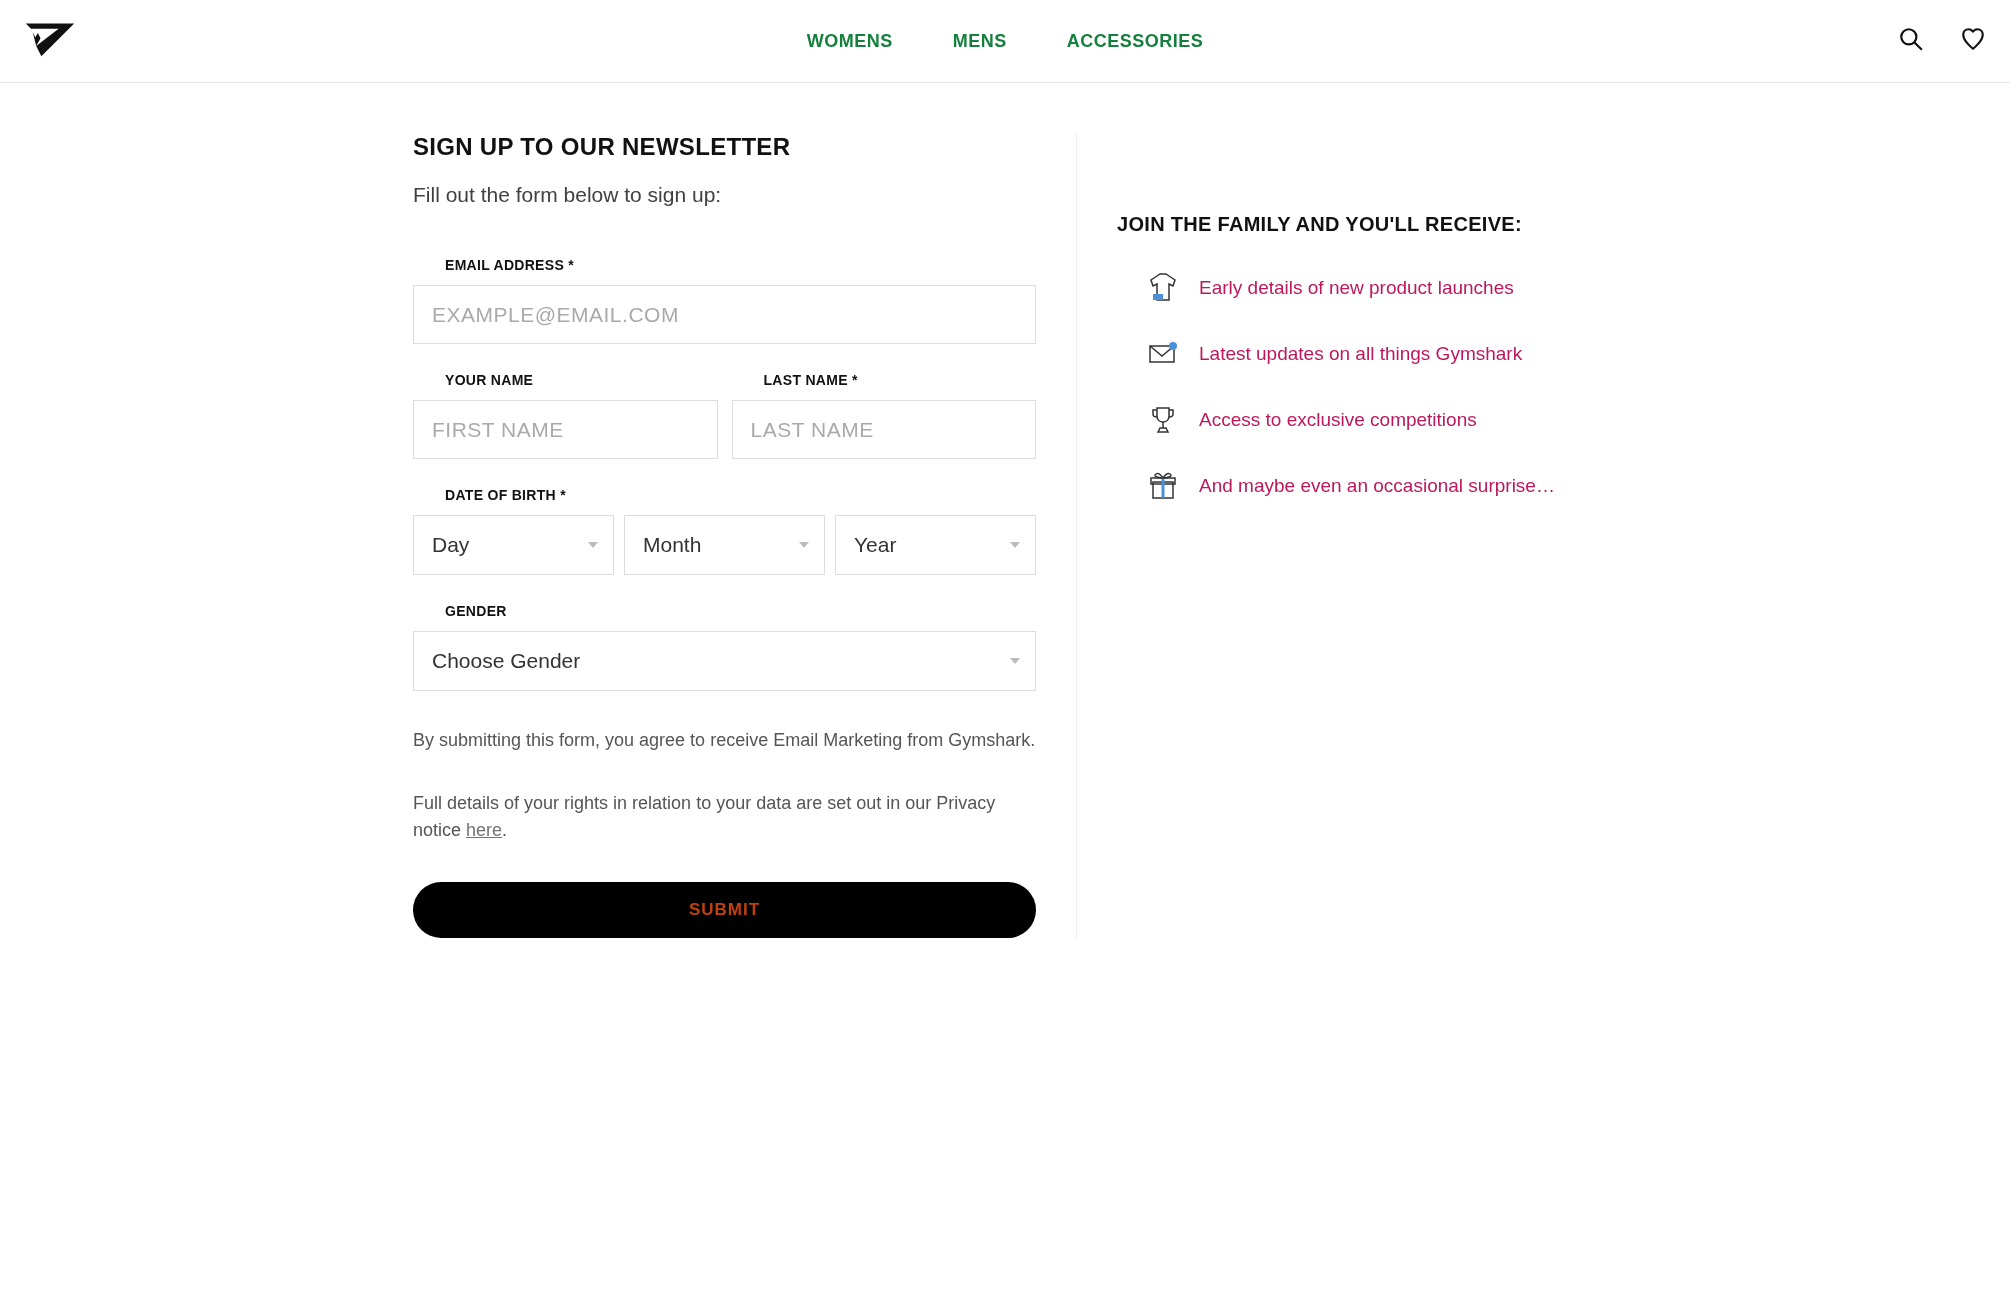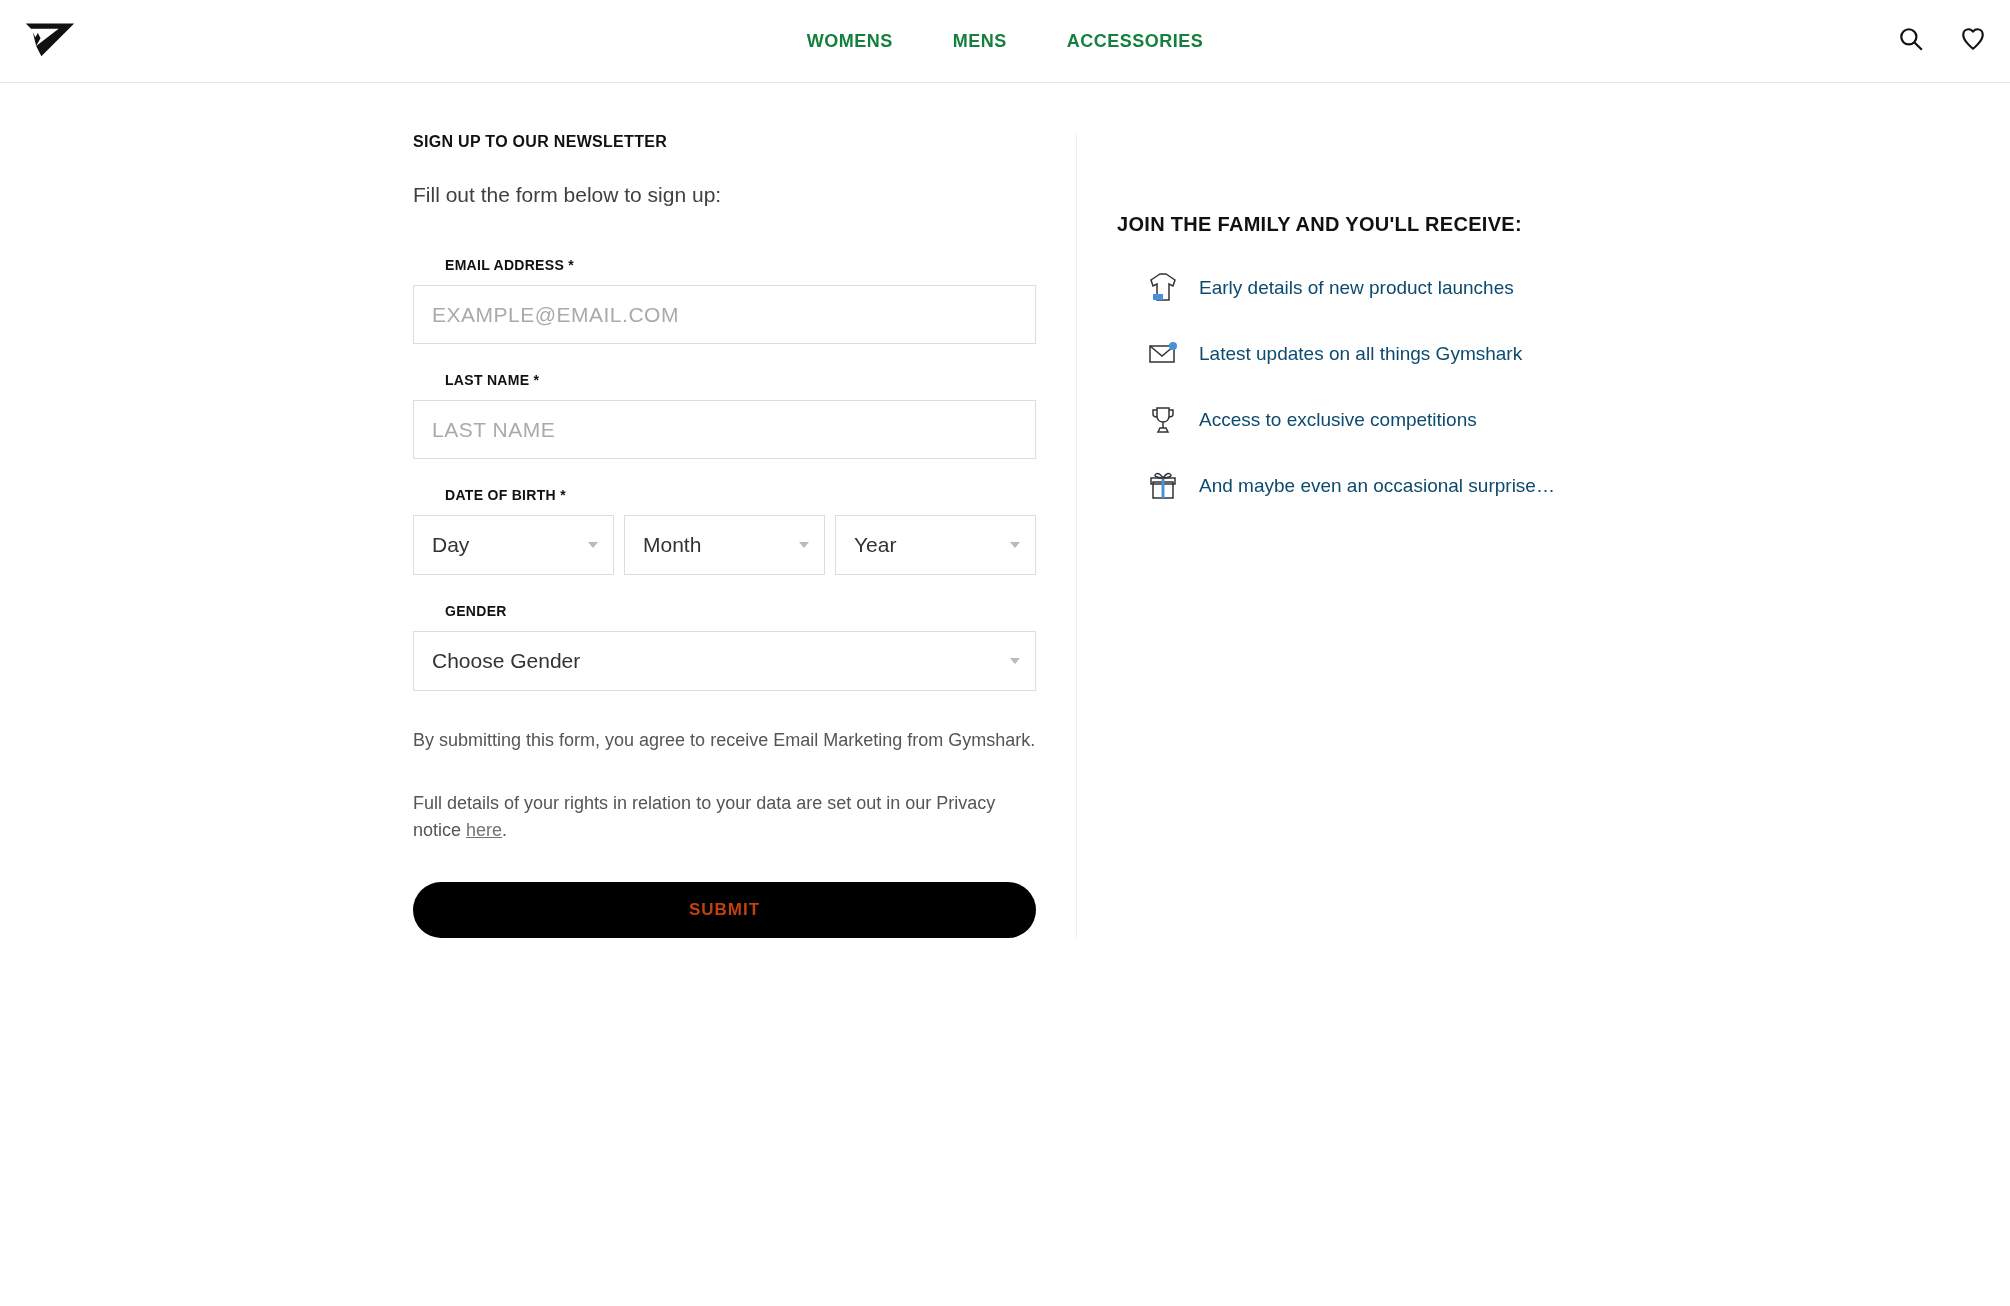--- a/index.html
+++ b/index.html
@@ -16,21 +16,21 @@
 .logo svg { width: 52px; height: 38px; }
 .nav { display: flex; gap: 60px; position: absolute; left: 50%; transform: translateX(-50%); }
 .nav a { text-decoration: none; color: #15803d; font-weight: 700; font-size: 18px; letter-spacing: 0.5px; }
 .header-icons { display: flex; gap: 36px; align-items: center; }
 .header-icons svg { width: 26px; height: 26px; stroke: #111; fill: none; stroke-width: 2; }
 
 .container { display: flex; max-width: 1200px; margin: 0 auto; padding: 50px 0; }
 .form-col { flex: 0 0 56%; padding-left: 8px; padding-right: 40px; border-right: 1px solid #eee; }
 .info-col { flex: 1; padding-left: 40px; padding-top: 80px; }
 
-.page-title { font-size: 16px; font-weight: 800; letter-spacing: 0.3px; margin-bottom: 32px; }
+.page-title { font-size: 24px; font-weight: 800; letter-spacing: 0.3px; margin-bottom: 22px; }
 .page-sub { font-size: 21px; margin-bottom: 50px; color: #404040; }
 
 .field { margin-bottom: 28px; }
 .label { font-size: 14px; font-weight: 700; letter-spacing: 0.3px; margin-bottom: 12px; display: block; padding-left: 32px; }
 .input {
   width: 100%; height: 59px; border: 1px solid #ddd; padding: 0 18px;
   font-size: 21px; color: #111; outline: none;
 }
 .input::placeholder { color: #aaa; letter-spacing: 0.5px; }
 
@@ -55,21 +55,21 @@
 
 .submit-btn {
   width: 100%; height: 56px; background: #000; color: #c2410c; border: none;
   border-radius: 30px; font-size: 17px; font-weight: 700; letter-spacing: 1px;
   cursor: pointer; margin-top: 14px;
 }
 
 .info-title { font-size: 20px; font-weight: 800; letter-spacing: 0.3px; margin-bottom: 36px; }
 .benefit { display: flex; align-items: center; gap: 20px; margin-bottom: 34px; padding-left: 30px; }
 .benefit-icon { width: 32px; height: 32px; flex-shrink: 0; display: flex; align-items: center; justify-content: center; }
-.benefit-text { font-size: 19px; color: #0c4a6e; }
+.benefit-text { font-size: 19px; color: #be185d; }
 </style>
 </head>
 <body>
 
 <header class="header">
   <div class="logo">
     <svg viewBox="0 0 60 44" fill="#111">
       <path d="M2 4 L58 4 L20 42 L14 30 L40 10 L8 10 Z"></path>
       <path d="M10 14 L13 20 L16 15 L19 21 L22 16 L14 30 Z" fill="#111"></path>
     </svg>
@@ -99,20 +99,24 @@
     <h1 class="page-title">SIGN UP TO OUR NEWSLETTER</h1>
     <p class="page-sub">Fill out the form below to sign up:</p>
 
     <div class="field">
       <label class="label">EMAIL ADDRESS *</label>
       <input class="input" type="email" placeholder="EXAMPLE@EMAIL.COM" style="">
     </div>
 
     <div class="row">
       <div class="field">
+        <label class="label">YOUR NAME</label>
+        <input class="input" type="text" placeholder="FIRST NAME" style="">
+      </div>
+      <div class="field">
         <label class="label">LAST NAME *</label>
         <input class="input" type="text" placeholder="LAST NAME" style="">
       </div>
     </div>
 
     <div class="field">
       <label class="label">DATE OF BIRTH *</label>
       <div class="dob-row">
         <div class="select-wrap">
           <div class="select">Day</div>

